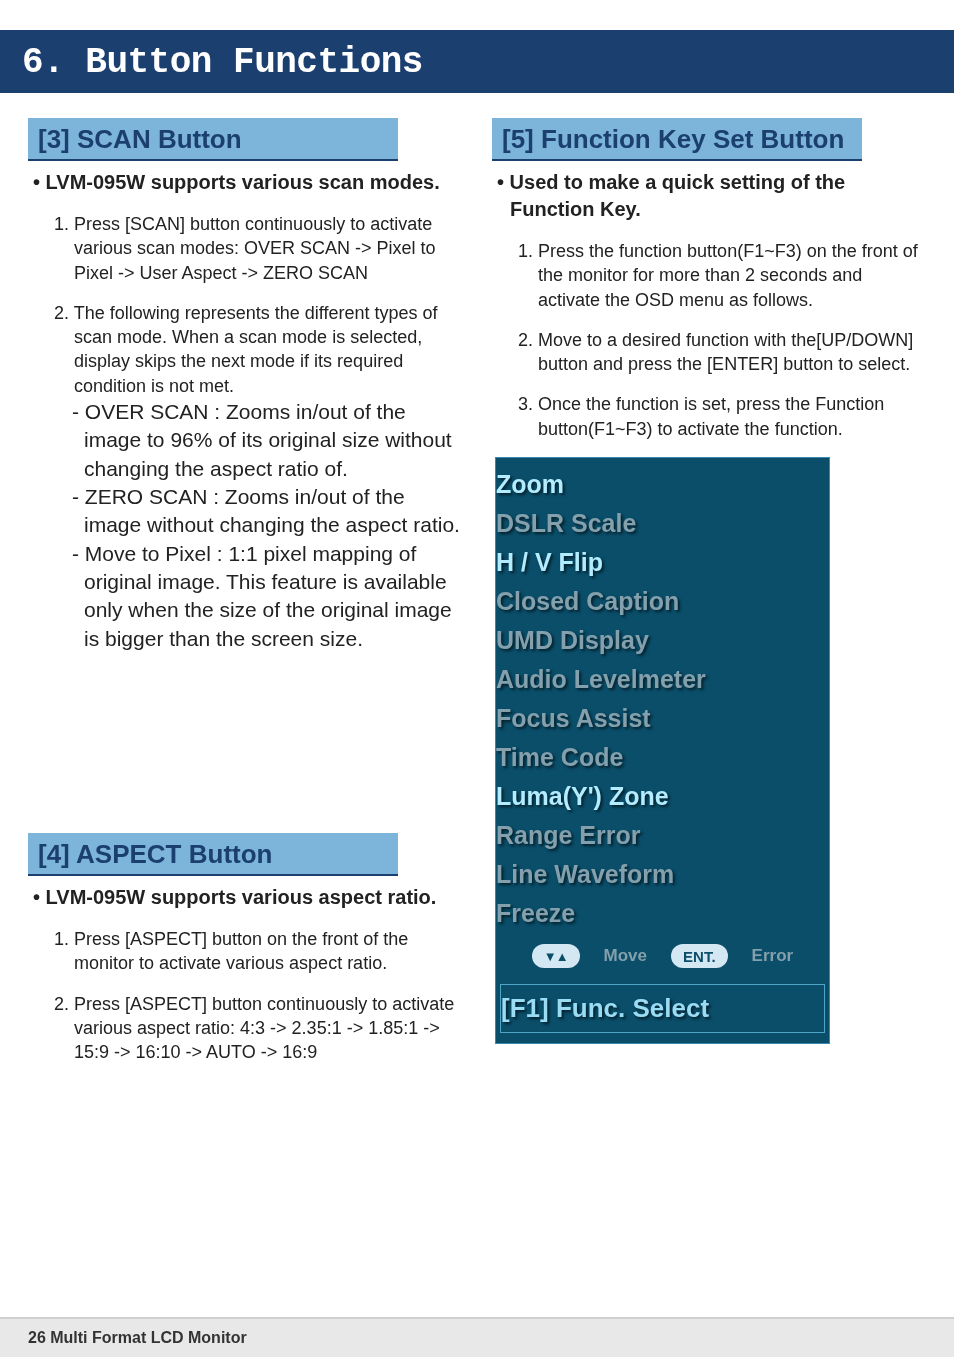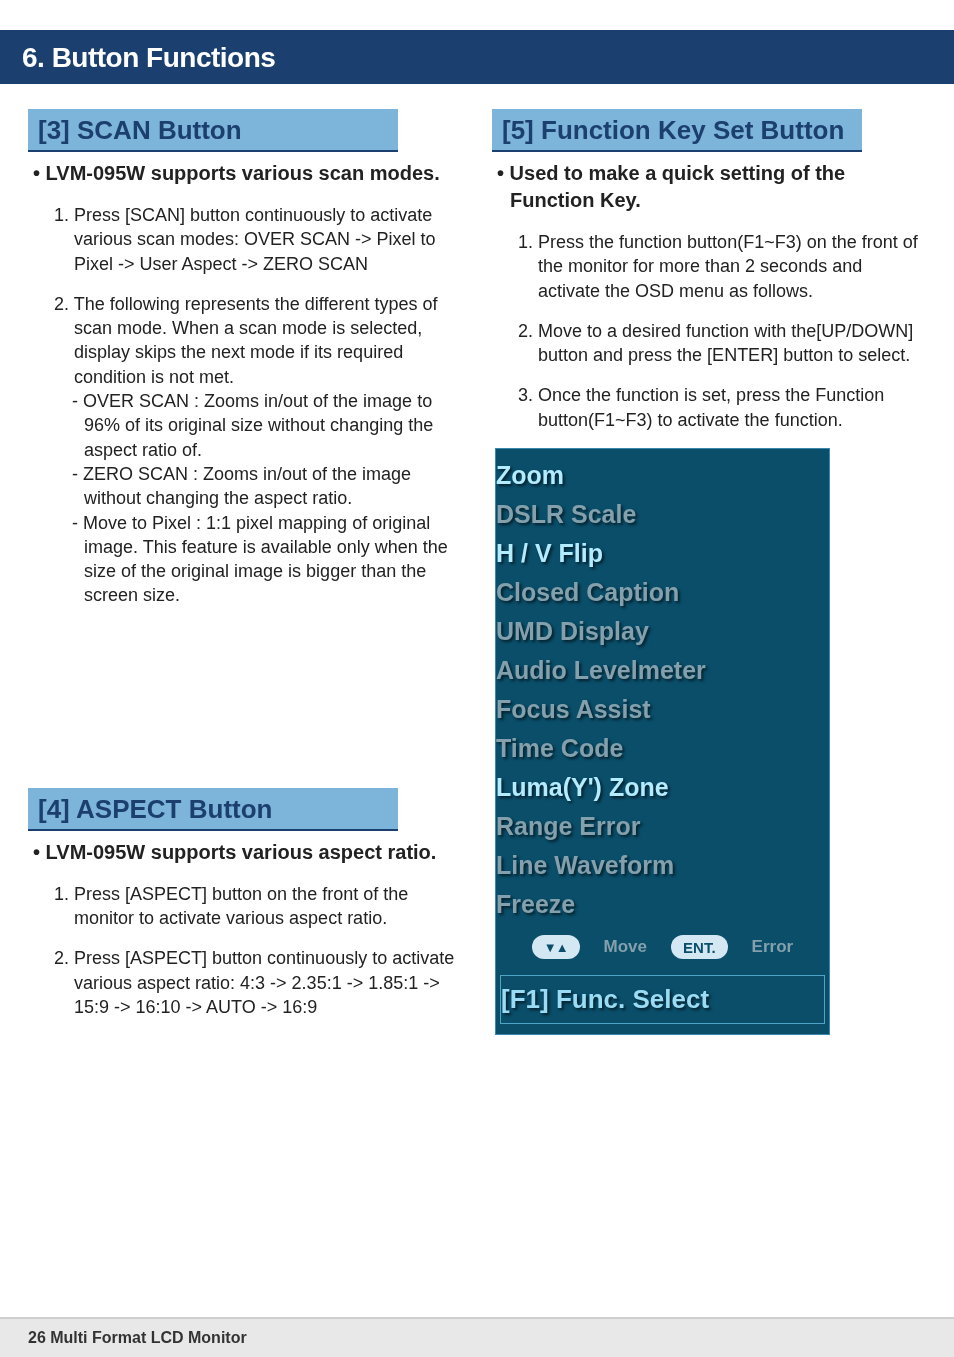--- a/index.html
+++ b/index.html
@@ -10,23 +10,24 @@
     background: #ffffff;
     position: relative;
   }
   .chapter-banner {
     background: #1b3f6f;
     color: #ffffff;
     padding: 12px 22px 10px 22px;
     margin: 30px 0 25px 0;
   }
   .chapter-banner h1 {
-    font-size: 28px;
+    font-size: 36px;
     font-weight: bold;
     letter-spacing: -0.5px;
+    font-family: Liberation Mono, monospace;
   }
   .two-col {
     display: flex;
     gap: 30px;
     padding: 0 28px;
   }
   .col { flex: 1; min-width: 0; }
   .section-header {
     background: #7db4d9;
     color: #1b3f6f;
@@ -49,21 +50,21 @@
   .bullet-h::before { content: "• "; }
   .num-item {
     font-size: 18px;
     line-height: 1.35;
     padding-left: 46px;
     text-indent: -20px;
     margin-bottom: 16px;
     color: #222;
   }
   .sub-item {
-    font-size: 18px;
+    font-size: 21px;
     line-height: 1.35;
     padding-left: 56px;
     text-indent: -12px;
     color: #222;
   }
   .spacer-large { height: 180px; }
   .osd-menu {
     margin: 8px 0 0 3px;
     width: 335px;
     background: #0a4e6a;

